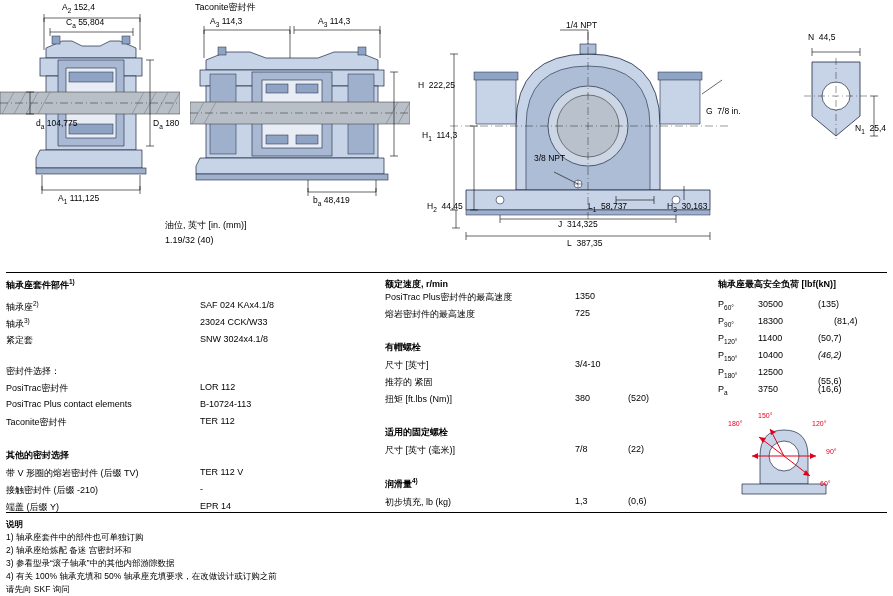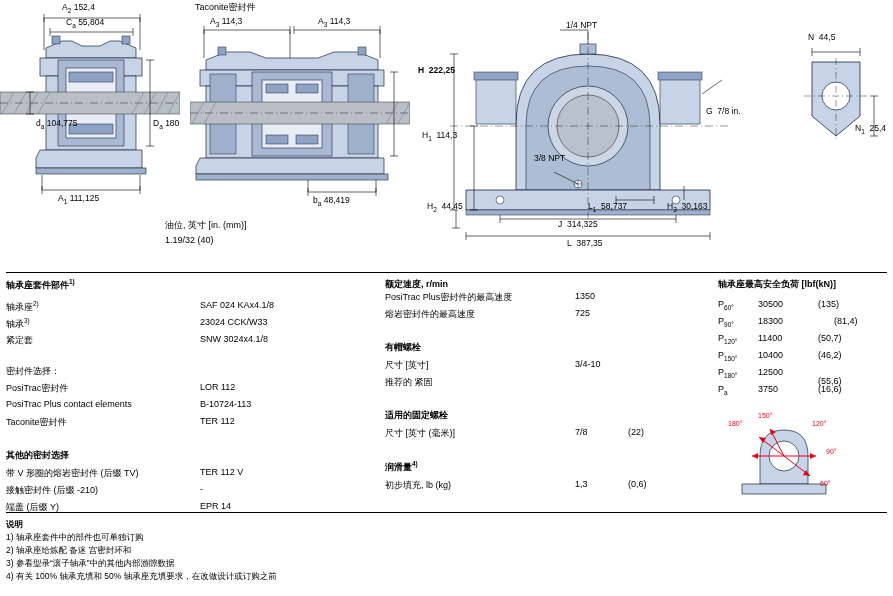--- a/index.html
+++ b/index.html
@@ -232,21 +232,21 @@
     <g stroke="#000" stroke-width="0.6" fill="none">
       <line x1="272" y1="80" x2="292" y2="66"></line>
     </g>
 
     <g stroke="#000" stroke-width="0.6" fill="none">
       <line x1="148" y1="170" x2="124" y2="158"></line>
     </g>
   </svg>
 </div>
 <div class="abs dim" style="left:566px;top:20px;">1/4 NPT</div>
-<div class="abs dim" style="left:418px;top:65px;font-weight:bold;">H&nbsp; 222,25</div>
+<div class="abs dim" style="left:418px;top:80px;">H&nbsp; 222,25</div>
 <div class="abs dim" style="left:422px;top:130px;">H<span class="dimsub">1</span>&nbsp; 114,3</div>
 <div class="abs dim" style="left:427px;top:201px;">H<span class="dimsub">2</span>&nbsp; 44,45</div>
 <div class="abs dim" style="left:667px;top:201px;">H<span class="dimsub">3</span>&nbsp; 30,163</div>
 <div class="abs dim" style="left:588px;top:201px;">L<span class="dimsub">1</span>&nbsp; 58,737</div>
 <div class="abs dim" style="left:558px;top:219px;">J&nbsp; 314,325</div>
 <div class="abs dim" style="left:567px;top:238px;">L&nbsp; 387,35</div>
 <div class="abs dim" style="left:534px;top:153px;">3/8 NPT</div>
 <div class="abs dim" style="left:706px;top:106px;">G&nbsp; 7/8 in.</div>
 
 <div class="abs" style="left:790px;top:40px;width:100px;height:130px;">
@@ -339,20 +339,25 @@
   <div style="position:relative;height:17px;margin-top:5px;">
     <span class="abs cnlabel" style="left:0;top:0;">尺寸 [英寸]</span>
     <span class="abs cnlabel" style="left:190px;top:0;">3/4-10</span>
     <span class="abs cnlabel" style="left:243px;top:0;"></span>
   </div>
   <div style="position:relative;height:17px;">
     <span class="abs cnlabel" style="left:0;top:0;">推荐的 紧固</span>
     <span class="abs cnlabel" style="left:190px;top:0;"></span>
     <span class="abs cnlabel" style="left:243px;top:0;"></span>
   </div>
+  <div style="position:relative;height:17px;">
+    <span class="abs cnlabel" style="left:0;top:0;">扭矩 [ft.lbs (Nm)]</span>
+    <span class="abs cnlabel" style="left:190px;top:0;">380</span>
+    <span class="abs cnlabel" style="left:243px;top:0;">(520)</span>
+  </div>
 
   <div class="tbl-head" style="margin-top:16px;">适用的固定螺栓</div>
   <div style="position:relative;height:17px;margin-top:5px;">
     <span class="abs cnlabel" style="left:0;top:0;">尺寸 [英寸 (毫米)]</span>
     <span class="abs cnlabel" style="left:190px;top:0;">7/8</span>
     <span class="abs cnlabel" style="left:243px;top:0;">(22)</span>
   </div>
 
   <div class="tbl-head" style="margin-top:16px;">
     <span>润滑量</span><span class="sup">4)</span>
@@ -378,21 +383,21 @@
     <span class="abs cnlabel" style="left:100px;top:0;padding-left:16px;">(81,4)</span>
   </div>
   <div style="position:relative;height:17px;">
     <span class="abs cnlabel" style="left:0;top:0;"><span>P</span><span class="dimsub">120°</span></span>
     <span class="abs cnlabel" style="left:40px;top:0;">11400</span>
     <span class="abs cnlabel" style="left:100px;top:0;">(50,7)</span>
   </div>
   <div style="position:relative;height:17px;">
     <span class="abs cnlabel" style="left:0;top:0;"><span>P</span><span class="dimsub">150°</span></span>
     <span class="abs cnlabel" style="left:40px;top:0;">10400</span>
-    <span class="abs cnlabel" style="left:100px;top:0;">(46,2)</span>
+    <span class="abs cnlabel" style="left:100px;top:0;font-style:italic;">(46,2)</span>
   </div>
   <div style="position:relative;height:17px;">
     <span class="abs cnlabel" style="left:0;top:0;"><span>P</span><span class="dimsub">180°</span></span>
     <span class="abs cnlabel" style="left:40px;top:0;">12500</span>
     <span class="abs cnlabel" style="left:100px;top:9px;">(55,6)</span>
   </div>
   <div style="position:relative;height:17px;">
     <span class="abs cnlabel" style="left:0;top:0;"><span>P</span><span class="dimsub">a</span></span>
     <span class="abs cnlabel" style="left:40px;top:0;">3750</span>
     <span class="abs cnlabel" style="left:100px;top:0;">(16,6)</span>
@@ -425,13 +430,14 @@
     <text x="108" y="82" font-family="Liberation Sans, sans-serif" font-size="7" fill="#e3001b">60°</text>
   </svg>
 </div>
 
 <div class="abs" style="left:6px;top:518px;width:500px;">
   <div class="note bold">说明</div>
   <div class="note"><span>1)</span> <span>轴承座套件中的部件也可单独订购</span></div>
   <div class="note"><span>2)</span> <span>轴承座给炼配 备迷 宫密封环和</span></div>
   <div class="note"><span>3)</span> <span>参看型录“滚子轴承”中的其他内部游隙数据</span></div>
   <div class="note"><span>4)</span> <span>有关 100% 轴承充填和 50% 轴承座充填要求，在改做设计或订购之前</span></div>
+  <div class="note">请先向 SKF 询问</div>
 </div>
 
 </body></html>

